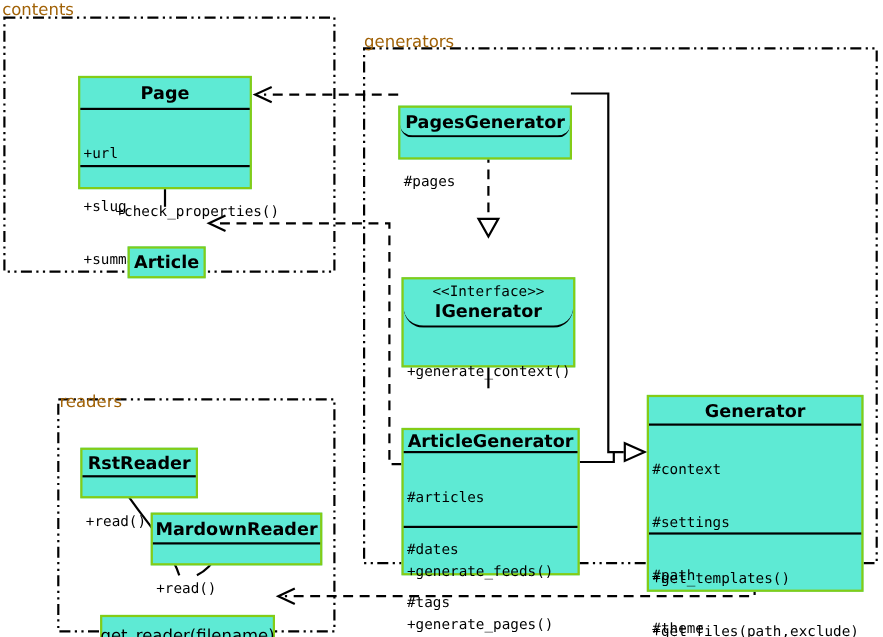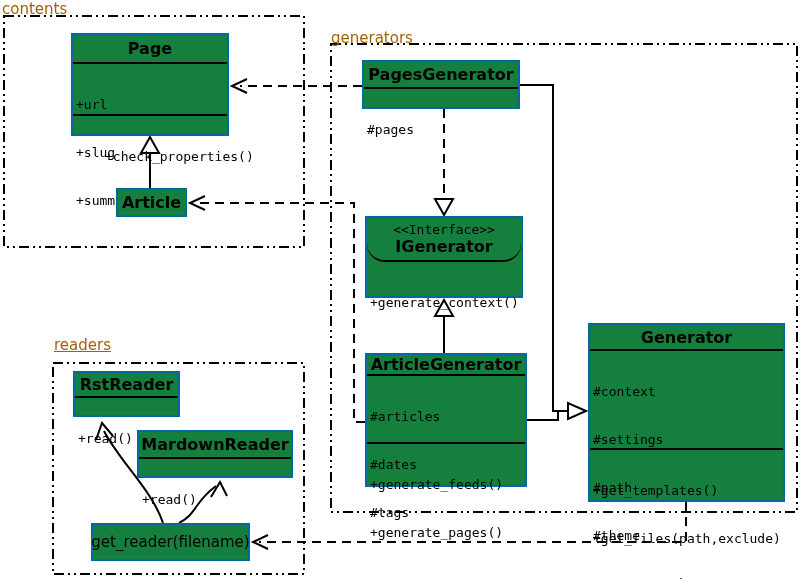--- a/index.html
+++ b/index.html
@@ -6,22 +6,23 @@
   body{
     width:803px;height:579px;position:relative;background:#ffffff;
     font-family:"DejaVu Sans",sans-serif;color:#000;overflow:hidden;
   }
   #connector-layer{position:absolute;left:0;top:0;z-index:1;}
   .pkg-label{
     position:absolute;z-index:3;font:15px "DejaVu Sans",sans-serif;color:#a16207;
     white-space:nowrap;
   }
   .cls{
-    position:absolute;z-index:2;background:#15803d;border:2px solid #0369a1;
+    position:absolute;z-index:2;background:#5eead4;border:2px solid #84cc16;
     box-sizing:border-box;
+    margin-top:36px;
   }
   .t{
     font:bold 16px "DejaVu Sans",sans-serif;text-align:center;
     border-bottom:2px solid #000;box-sizing:border-box;
     display:flex;flex-direction:column;align-items:center;justify-content:center;
     white-space:nowrap;overflow:visible;
   }
   .t.solo{border-bottom:none;height:100%;}
   .stereo{font:13px "DejaVu Sans Mono",monospace;font-weight:normal;line-height:15px;}
   .cname{line-height:19px;}
@@ -88,40 +89,40 @@
 
     <g>
       <path d="M179,523 C197,514 194,502 216,486"></path>
       <polyline points="211,497 220,482 227,496"></polyline>
     </g>
   </g>
 </svg>
 
 <div class="pkg-label" style="left:2px;top:0;">contents</div>
 <div class="pkg-label" style="left:331px;top:29px;">generators</div>
-<div class="pkg-label" style="left:54px;top:336px;text-decoration:underline;">readers</div>
+<div class="pkg-label" style="left:54px;top:356px;">readers</div>
 
 <div class="cls" style="left:71px;top:33px;width:158px;height:103px;">
   <div class="t" style="height:29px;">Page</div>
   <div class="m" style="height:50px;">
     <div>+url</div>
     <div>+slug</div>
     <div>+summary</div>
   </div>
   <div class="m" style="height:20px;padding-left:32px;">
     <div>+check_properties()</div>
   </div>
 </div>
 
 <div class="cls" style="left:116px;top:188px;width:71px;height:29px;">
   <div class="t solo">Article</div>
 </div>
 
 <div class="cls" style="left:362px;top:60px;width:158px;height:49px;">
-  <div class="t" style="height:27px;">PagesGenerator</div>
+  <div class="t" style="height:27px;border-radius:11px;">PagesGenerator</div>
   <div class="m" style="height:18px;">
     <div>#pages</div>
   </div>
 </div>
 
 <div class="cls" style="left:365px;top:216px;width:158px;height:82px;">
   <div class="t" style="height:44px;border-radius:18px;">
     <div class="stereo">&lt;&lt;Interface&gt;&gt;</div>
     <div class="cname">IGenerator</div>
   </div>

